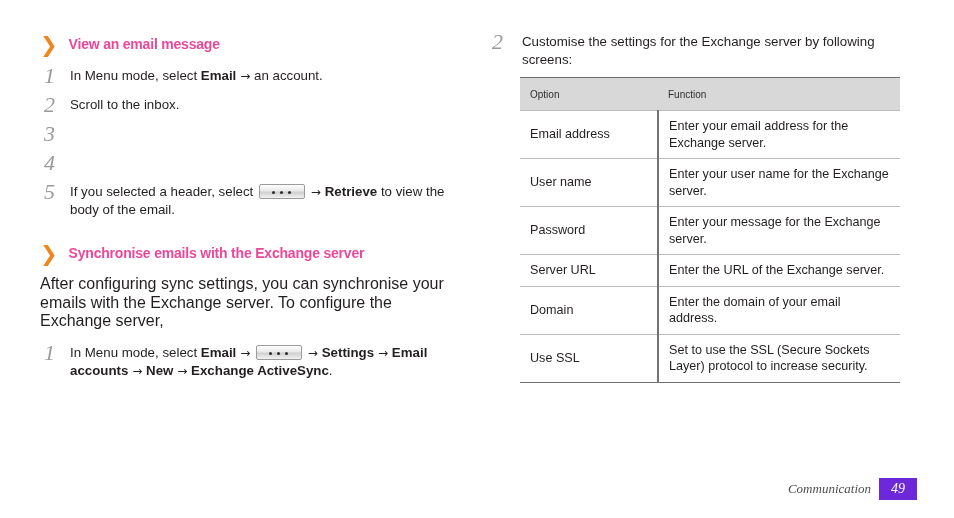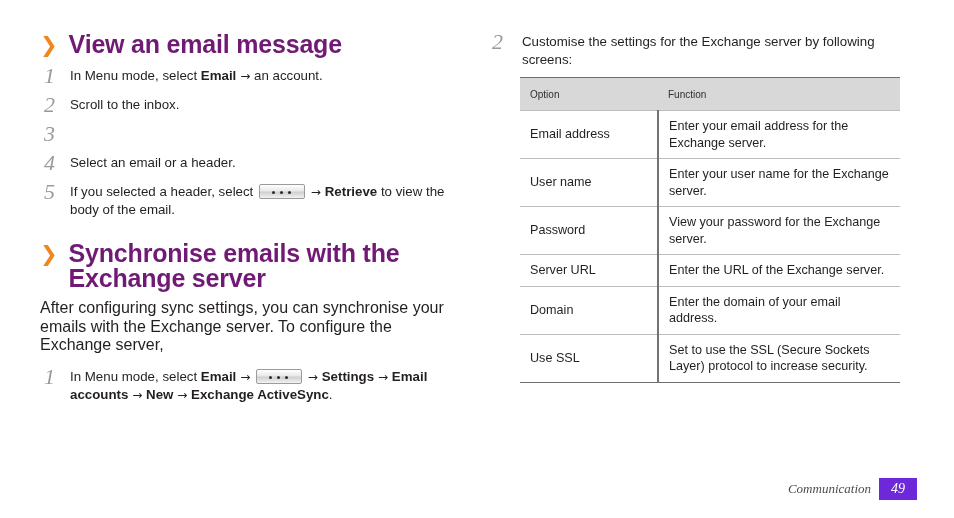--- a/index.html
+++ b/index.html
@@ -43,24 +43,24 @@
   .chevron {
     color: #f0861f;
     font-size: 21px;
     font-weight: bold;
     line-height: 26px;
     margin-right: 11px;
     flex: 0 0 auto;
     font-family: "DejaVu Sans", sans-serif;
   }
   .sec-title {
-    font-size: 25px;
+    font-size: 14px;
     font-weight: bold;
     line-height: 25px;
-    color: #701a75;
+    color: #ec4899;
     letter-spacing: -0.2px;
   }
 
   
   .steps {
     margin: 0;
     padding: 0;
     list-style: none;
   }
   .step {
@@ -212,21 +212,20 @@
         <span class="step-num">2</span>
         <span class="step-body">Scroll to the inbox.</span>
       </li>
 
       <li class="step">
         <span class="step-num">3</span>
       </li>
 
       <li class="step">
         <span class="step-num">4</span>
-        <span class="step-body">Select an email or a header.</span>
       </li>
 
       <li class="step">
         <span class="step-num">5</span>
         <span class="step-body"><span>If you selected a header, select </span><span class="optkey"></span><span class="arrow"> → </span><span class="b">Retrieve</span><span> to view the body of the email.</span></span>
       </li>
     </ul>
 
     <div class="sec-head sec2">
       <span class="chevron">❯</span>
@@ -260,21 +259,21 @@
         <tr>
           <td class="c1">Email address</td>
           <td>Enter your email address for the Exchange server.</td>
         </tr>
         <tr>
           <td class="c1">User name</td>
           <td>Enter your user name for the Exchange server.</td>
         </tr>
         <tr>
           <td class="c1">Password</td>
-          <td>View your password for the Exchange server.</td>
+          <td>Enter your message for the Exchange server.</td>
         </tr>
         <tr>
           <td class="c1">Server URL</td>
           <td>Enter the URL of the Exchange server.</td>
         </tr>
         <tr>
           <td class="c1">Domain</td>
           <td>Enter the domain of your email address.</td>
         </tr>
         <tr>

